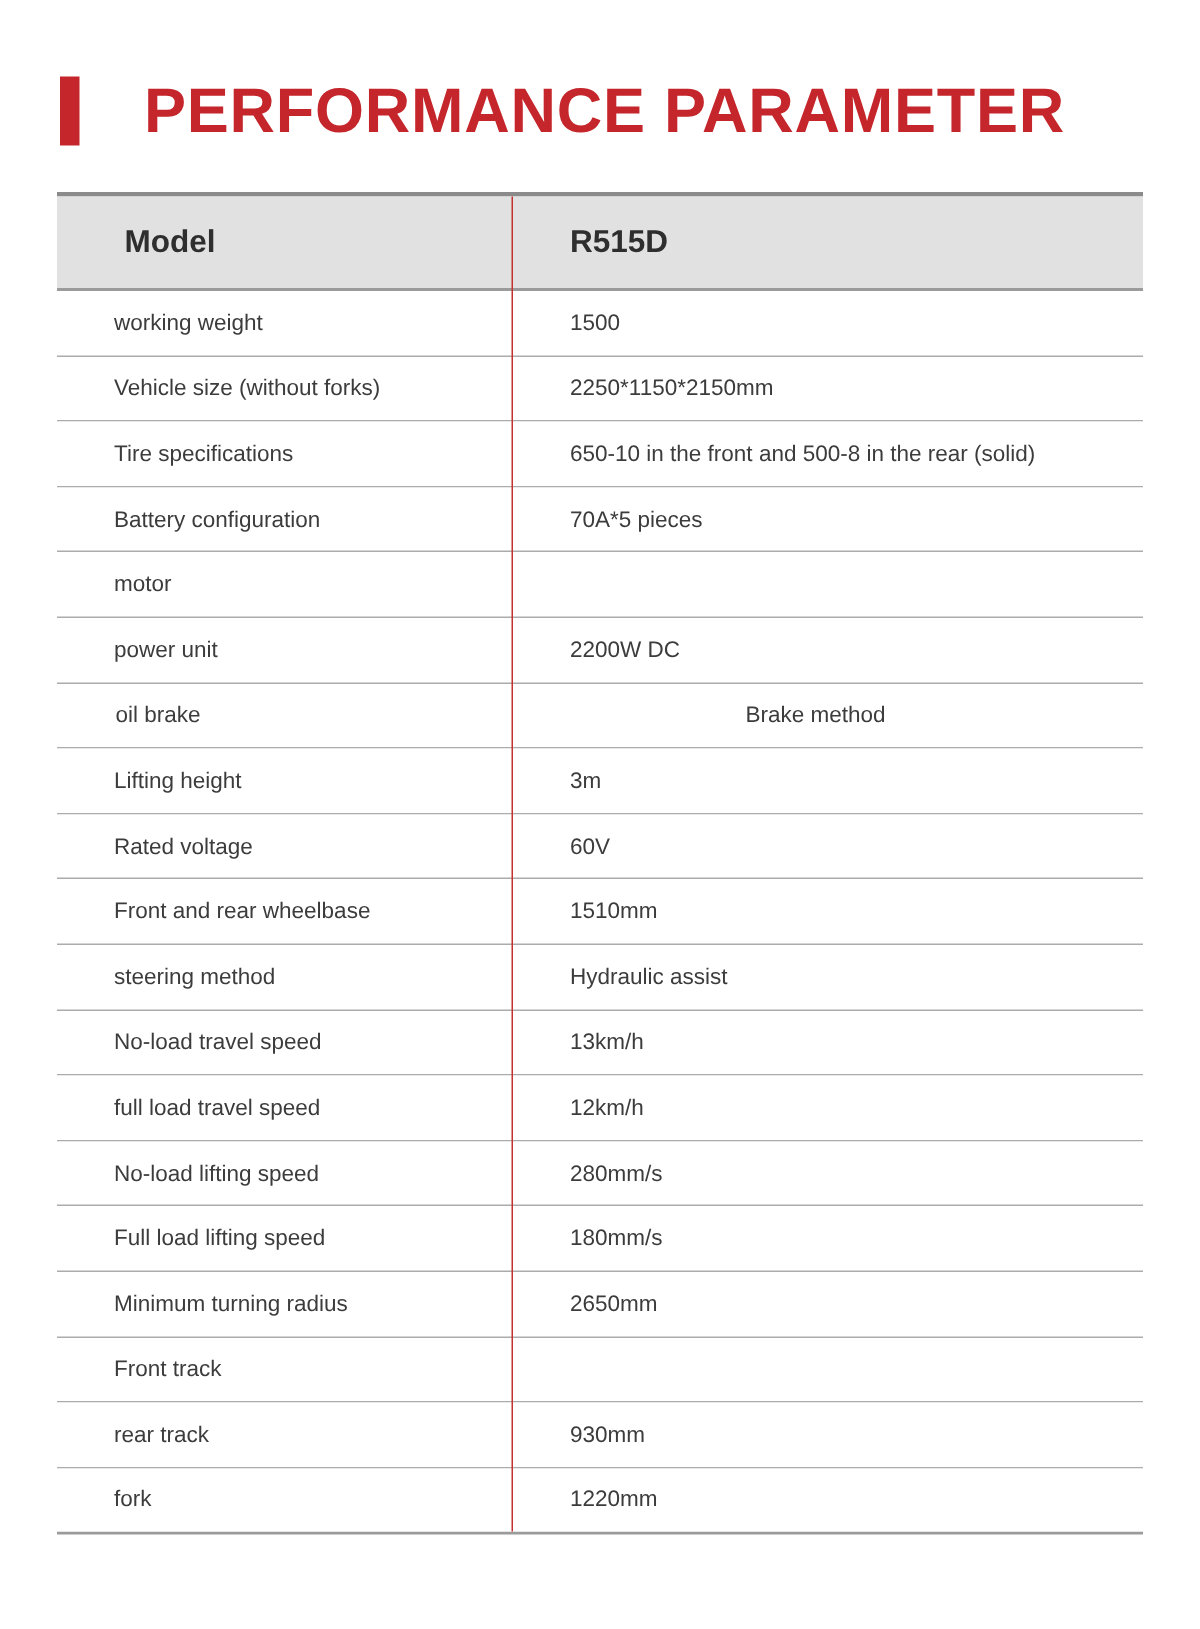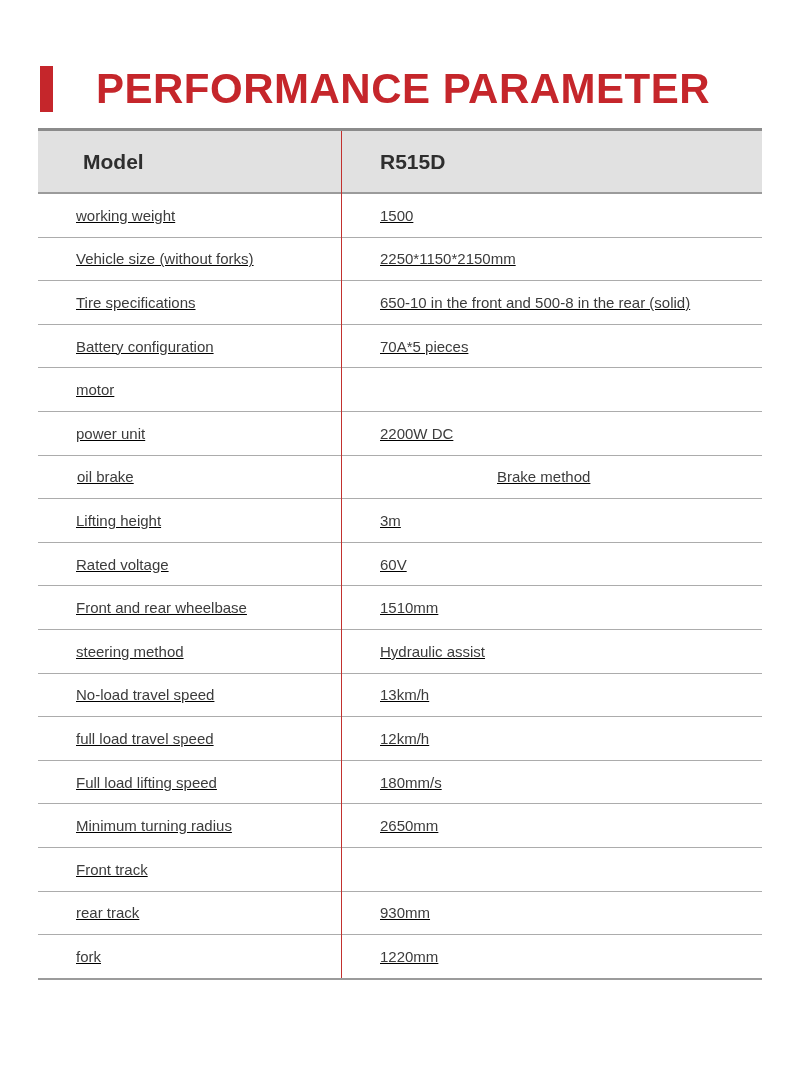--- a/index.html
+++ b/index.html
@@ -15,21 +15,20 @@
     overflow: hidden;
   }
 
   
   .title-wrap {
     position: absolute;
     left: 0;
     top: 44px;
     width: 800px;
     height: 60px;
-    margin-top: 15px;
   }
   .accent-bar {
     position: absolute;
     left: 40px;
     top: 7px;
     width: 13px;
     height: 46px;
     background: #C5262B;
   }
   .page-title {
@@ -74,21 +73,20 @@
     font-size: 21px;
     font-weight: bold;
     color: #2E2E2E;
   }
   .row {
     display: flex;
     align-items: center;
     height: 42.6px;
     border-bottom: 1px solid #ACACAC;
     background: #ffffff;
-    text-decoration: underline;
   }
   .row:last-child {
     border-bottom: none;
   }
   .cell {
     box-sizing: border-box;
     white-space: nowrap;
   }
   .cell.c1 {
     width: 303px;
@@ -169,20 +167,24 @@
   </div>
   <div class="row">
     <div class="cell c1">No-load travel speed</div>
     <div class="cell c2">13km/h</div>
   </div>
   <div class="row">
     <div class="cell c1">full load travel speed</div>
     <div class="cell c2">12km/h</div>
   </div>
   <div class="row">
+    <div class="cell c1">No-load lifting speed</div>
+    <div class="cell c2">280mm/s</div>
+  </div>
+  <div class="row">
     <div class="cell c1">Full load lifting speed</div>
     <div class="cell c2">180mm/s</div>
   </div>
   <div class="row">
     <div class="cell c1">Minimum turning radius</div>
     <div class="cell c2">2650mm</div>
   </div>
   <div class="row">
     <div class="cell c1">Front track</div>
   </div>

